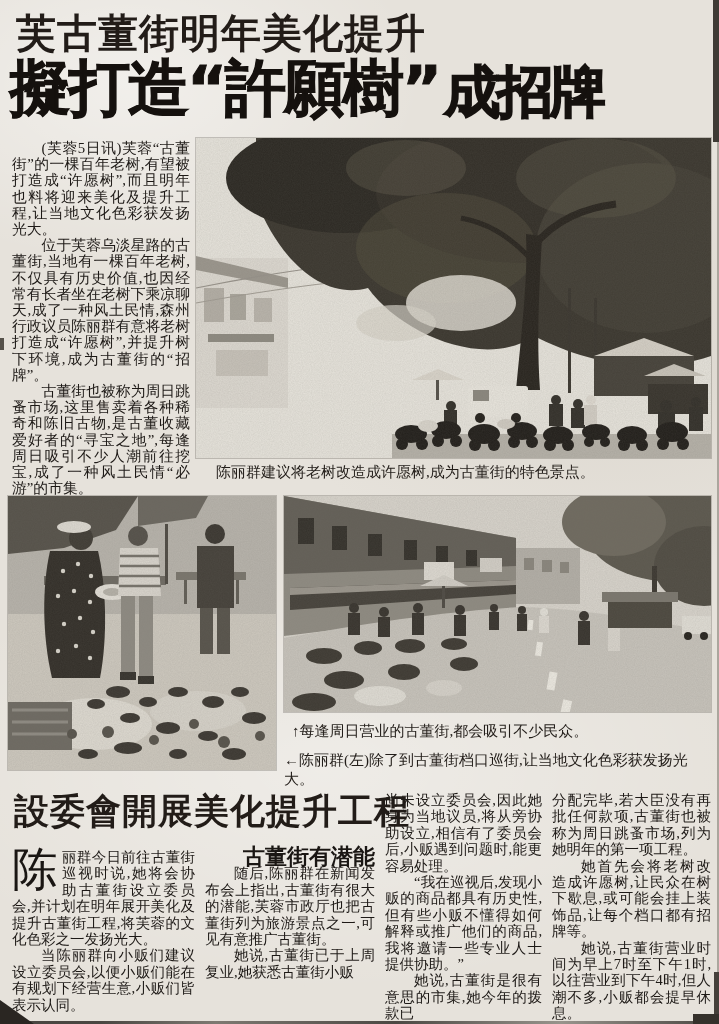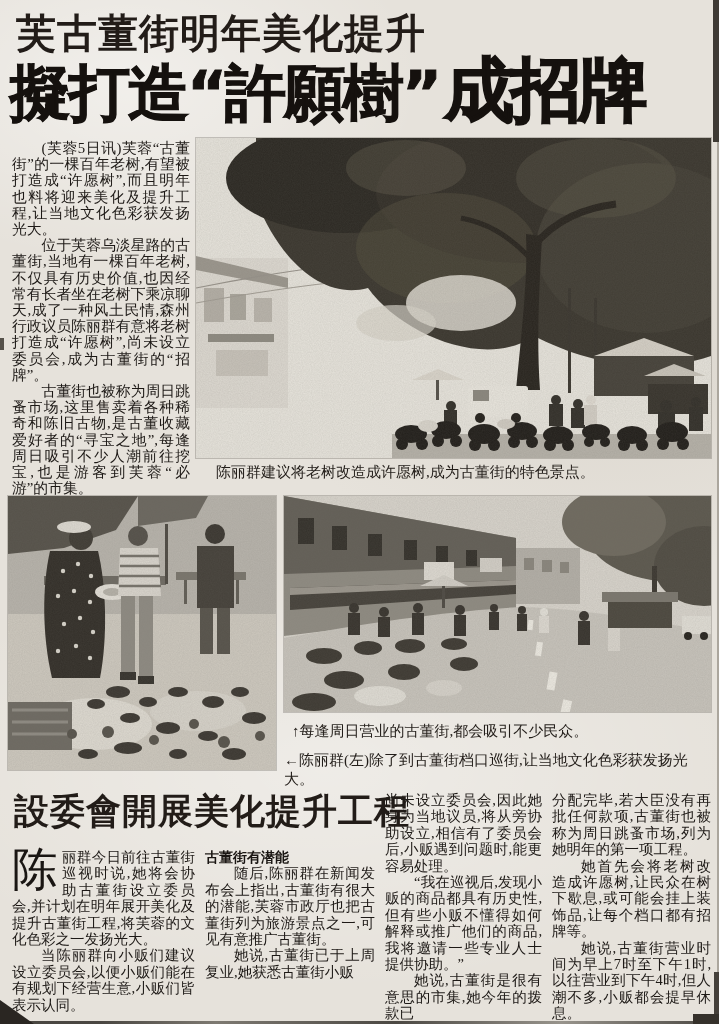--- a/index.html
+++ b/index.html
@@ -17,21 +17,21 @@
     position:absolute; left:16px; top:6px;
     font-family:"DejaVu Sans", sans-serif; font-weight:900;
     font-size:40px; letter-spacing:1px; color:#221c18; white-space:nowrap;
   }
   .headline {
     position:absolute; left:10px; top:56px; width:705px;
     display:flex; align-items:flex-end; white-space:nowrap;
     font-family:"DejaVu Sans", sans-serif; font-weight:900; color:#15110e;
   }
   .headline .p1 { font-size:61px; letter-spacing:-2px; line-height:1.05; -webkit-text-stroke:1px #15110e; }
-  .headline .p2 { font-size:70px; letter-spacing:-3px; line-height:0.98; margin-left:4px; -webkit-text-stroke:1.5px #15110e; }
+  .headline .p2 { font-size:56px; letter-spacing:-3px; line-height:0.98; margin-left:4px; -webkit-text-stroke:1.5px #15110e; }
   
   .bodytext { text-align:justify; }
   .bodytext p { margin:0; text-indent:2em; }
   .bodytext p.noindent { text-indent:0; }
   .lead-col { position:absolute; left:12px; top:140px; width:178px; font-size:14.8px; line-height:16.2px; }
   
   .photo { position:absolute; background:#cbc7bf; box-shadow:0 0 0 1px rgba(60,55,48,.25); }
   .photo svg { display:block; width:100%; height:100%; }
   #photo1 { left:196px; top:138px; width:515px; height:320px; }
   #photo2 { left:8px;   top:496px; width:268px; height:274px; }
@@ -45,22 +45,22 @@
     position:absolute; left:14px; top:788px; white-space:nowrap;
     font-family:Liberation Mono, monospace; font-weight:900;
     font-size:35px; letter-spacing:1px; color:#221c18;
   }
   .col { position:absolute; font-size:14.5px; line-height:16.4px; }
   #col1 { left:12px;  top:849px; width:183px; }
   #col2 { left:205px; top:849px; width:170px; }
   #col3 { left:385px; top:792px; width:157px; }
   #col4 { left:552px; top:792px; width:159px; }
   .subhead {
-    font-family:"DejaVu Sans", sans-serif; font-weight:800; font-size:14px;
-    text-align:left; text-indent:0 !important; margin:0 0 7px 0; color:#1a1613;
+    font-family:"DejaVu Sans", sans-serif; font-weight:800; font-size:22px;
+    text-align:right; text-indent:0 !important; margin:0 0 7px 0; color:#1a1613;
   }
   .dropcap { float:left; font-size:46px; line-height:36px; padding:3px 4px 0 0; color:#1a1613; }
   
   .artifact { position:absolute; pointer-events:none; }
   .edge-right-top { right:0; top:0; width:6px; height:142px; background:#3e3a34; }
   .edge-right-line { right:0; top:0; width:2px; height:100%; background:#aba69d; }
   .edge-right-bottom { right:0; top:972px; width:5px; height:52px; background:#45403a; }
   .edge-bottom {
     left:0; right:0; bottom:0; height:3px; opacity:.85;
     background:linear-gradient(90deg,#2e2b26 0%,#2e2b26 14%,#6b675f 30%,#302d28 55%,#8a867e 78%,#2e2b26 100%);
@@ -84,22 +84,22 @@
   </svg>
 
   <div class="kicker">芙古董街明年美化提升</div>
   <div class="headline">
     <span class="p1">擬打造“許願樹”</span>
     <span class="p2">成招牌</span>
   </div>
 
   <div class="lead-col bodytext">
     <p>(芙蓉5日讯)芙蓉“古董街”的一棵百年老树,有望被打造成“许愿树”,而且明年也料将迎来美化及提升工程,让当地文化色彩获发扬光大。</p>
-    <p>位于芙蓉乌淡星路的古董街,当地有一棵百年老树,不仅具有历史价值,也因经常有长者坐在老树下乘凉聊天,成了一种风土民情,森州行政议员陈丽群有意将老树打造成“许愿树”,尚未设立委员会,成为古董街的“招牌”。</p>
-    <p>古董街也被称为周日跳蚤市场,这里售卖着各种稀奇和陈旧古物,是古董收藏爱好者的“寻宝之地”,每逢周日吸引不少人潮前往挖宝,也是游客到芙蓉“必游”的市集。</p>
+    <p>位于芙蓉乌淡星路的古董街,当地有一棵百年老树,不仅具有历史价值,也因经常有长者坐在老树下乘凉聊天,成了一种风土民情,森州行政议员陈丽群有意将老树打造成“许愿树”,并提升树下环境,成为古董街的“招牌”。</p>
+    <p>古董街也被称为周日跳蚤市场,这里售卖着各种稀奇和陈旧古物,是古董收藏爱好者的“寻宝之地”,每逢周日吸引不少人潮前往挖宝,成了一种风土民情“必游”的市集。</p>
   </div>
 
   <div class="photo" id="photo1">
     <svg viewBox="0 0 515 320" preserveAspectRatio="none">
       <rect width="515" height="320" fill="#e6e3db"></rect>
 
       <rect x="0" y="120" width="92" height="150" fill="#dcd8d0"></rect>
       <path d="M0,118 L92,140 L92,150 L0,132 Z" fill="#9b968d"></path>
       <rect x="8" y="150" width="20" height="34" fill="#b3aea5"></rect>
       <rect x="34" y="156" width="16" height="26" fill="#aaa69c"></rect>

